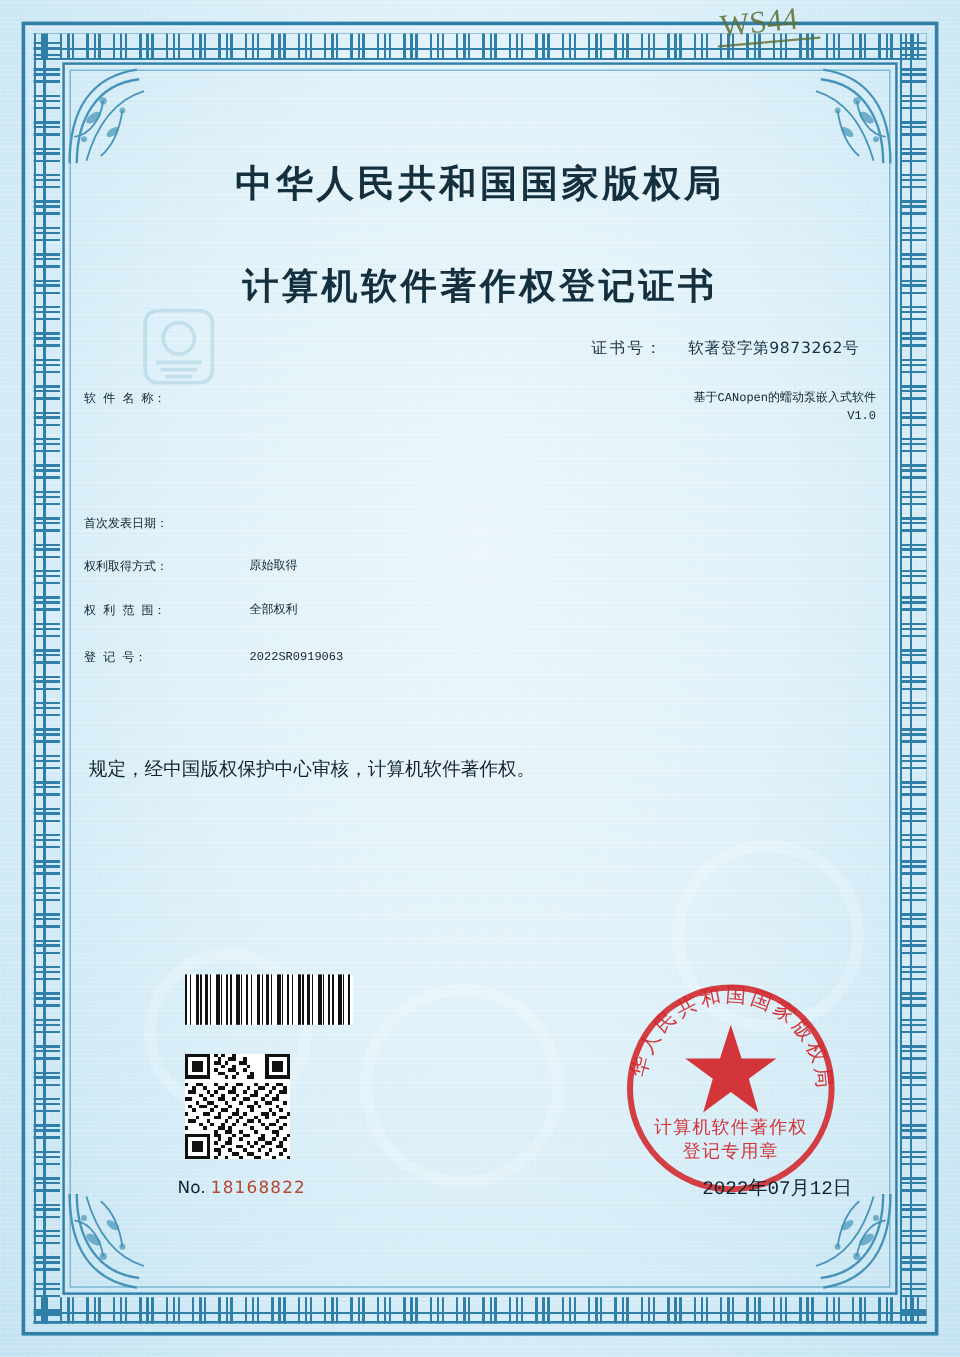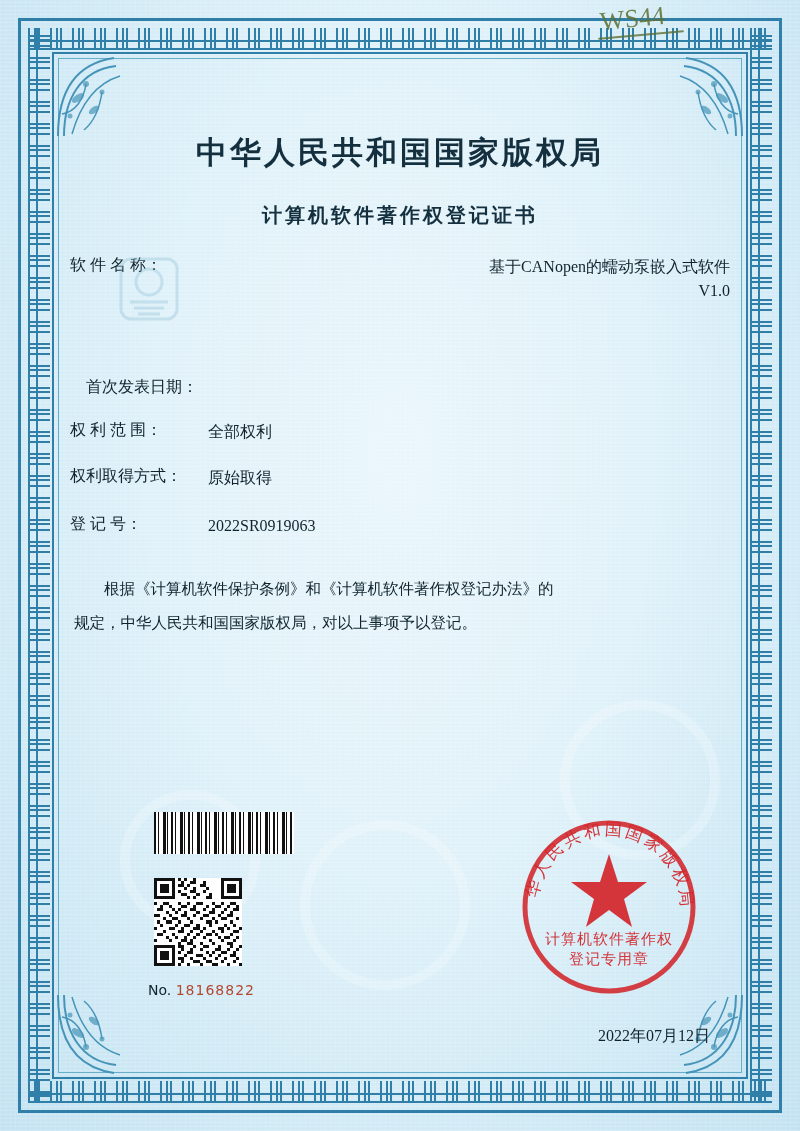--- a/index.html
+++ b/index.html
@@ -93,25 +93,25 @@
     text-align:center;
     font-size:31px;
     letter-spacing:3px;
     color:#14303f;
     font-weight:bold;
     margin-top:62px;
     font-family:"DejaVu Serif", serif;
   }
   .title2{
     text-align:center;
-    font-size:20px;
+    font-size:30px;
     letter-spacing:3px;
     color:#14303f;
     font-weight:bold;
-    margin-top:28px;
+    margin-top:44px;
     font-family:"DejaVu Serif", serif;
   }
   .certno{
     text-align:right;
     font-size:13px;
     color:#14303f;
     margin-top:22px;
     padding-right:14px;
     font-family:"DejaVu Sans", sans-serif;
     letter-spacing:0.5px;
@@ -121,23 +121,23 @@
 
   .emblem{
     position:absolute;left:48px;top:186px;
     width:62px;height:66px;
     opacity:.30;
   }
 
   .field{
     display:flex;
     margin-top:20px;
-    font-size:16px;
+    font-size:10px;
     color:#11242e;
-    font-family:Liberation Serif, serif;
+    font-family:Liberation Mono, monospace;
   }
   .field .lab{
     width:132px;
     flex:0 0 132px;
     letter-spacing:0px;
     text-align:justify;
     color:#11242e;
   }
   .field .val{
     flex:1;
@@ -171,23 +171,23 @@
     position:absolute;left:84px;top:808px;
     width:88px;height:88px;
   }
   .no-line{
     position:absolute;left:78px;top:912px;
     font-size:14px;color:#11242e;
     font-family:"DejaVu Sans", sans-serif;
   }
   .no-line .num{color:#b4472e;letter-spacing:1px;}
   .date-line{
-    position:absolute;right:20px;top:956px;
+    position:absolute;right:20px;top:910px;
     font-size:16px;color:#11242e;
-    font-family:Liberation Serif, serif;
+    font-family:Liberation Mono, monospace;
   }
   
   .seal{
     position:absolute;right:26px;top:742px;
     width:190px;height:190px;
   }
   .seal svg{width:190px;height:190px;}
   .pen-mark{
     position:absolute;left:600px;top:4px;
     font-size:26px;color:#5d6f33;
@@ -294,20 +294,24 @@
   </div>
 
   <div class="pen-mark">WS44</div>
   <div class="pen-underline"></div>
 
   <div class="content">
 
     <div class="title1">中华人民共和国国家版权局</div>
     <div class="title2">计算机软件著作权登记证书</div>
 
+    <div class="certno">
+      <span class="lab">证书号：</span>
+      <span class="val">软著登字第9873262号</span>
+    </div>
 
     <div class="emblem">
       <svg viewBox="0 0 62 66">
         <rect x="3" y="3" width="56" height="60" rx="10" fill="none" stroke="#7fb6cf" stroke-width="3"></rect>
         <circle cx="31" cy="26" r="13" fill="none" stroke="#7fb6cf" stroke-width="3"></circle>
         <path d="M12 46 H50 M16 52 H46 M20 58 H42" stroke="#7fb6cf" stroke-width="3" fill="none"></path>
       </svg>
     </div>
 
     <div class="block-a">
@@ -316,44 +320,44 @@
         <div class="lab">软 件 名 称：</div>
         <div class="val" style="white-space:pre-line;text-align:right;">基于CANopen的蠕动泵嵌入式软件
 V1.0</div>
       </div>
 
 
       <div class="gap-lg"></div>
       <div class="gap-lg"></div>
 
 
-      <div class="field" style="margin-top:22px;margin-left:16px;">
+      <div class="field" style="margin-top:22px;">
         <div class="lab">首次发表日期：</div>
+      </div>
+
+      <div class="field" style="margin-top:22px;">
+        <div class="lab">权利取得方式：</div>
+        <div class="val">原始取得</div>
       </div>
 
       <div class="field" style="margin-top:22px;">
         <div class="lab">权 利 范 围：</div>
         <div class="val">全部权利</div>
       </div>
 
-      <div class="field" style="margin-top:22px;">
-        <div class="lab">权利取得方式：</div>
-        <div class="val">原始取得</div>
-      </div>
-
       <div class="field" style="margin-top:24px;">
         <div class="lab">登 记 号：</div>
         <div class="val">2022SR0919063</div>
       </div>
 
     </div>
 
     <div class="para">
-      <span class="indent"></span><span>根据《计算机软件保护条例》和《计算机软件著作权登记办法》的</span><br>
-      <span>规定，中华人民共和国国家版权局，对以上事项予以登记。</span>
+      <span class="indent"></span><br>
+      <span>规定，经中国版权保护中心审核，计算机软件著作权。</span>
     </div>
 
     <div class="barcode"></div>
 
     <div class="qr">
       <svg viewBox="0 0 29 29" shape-rendering="crispEdges">
         <rect width="29" height="29" fill="#ffffff"></rect>
         <g fill="#111111">
           <rect x="0" y="0" width="7" height="1"></rect>
             <rect x="0" y="6" width="7" height="1"></rect>

